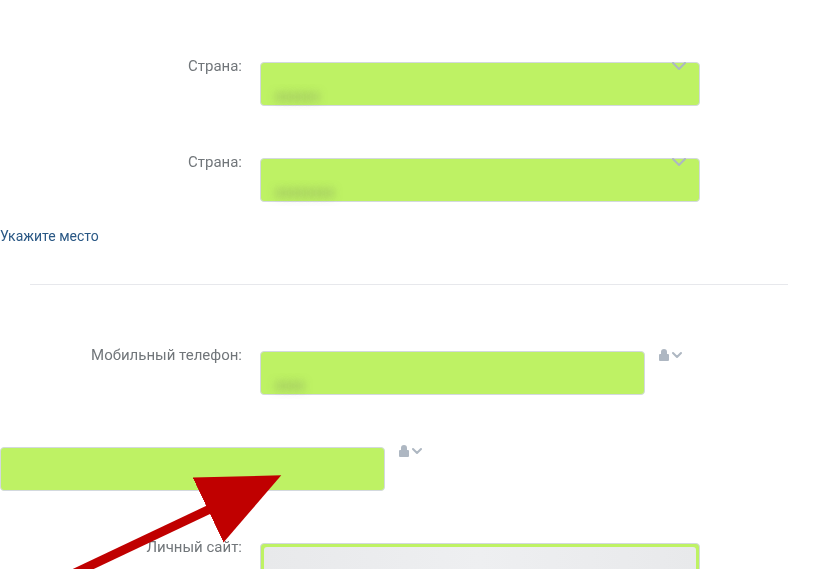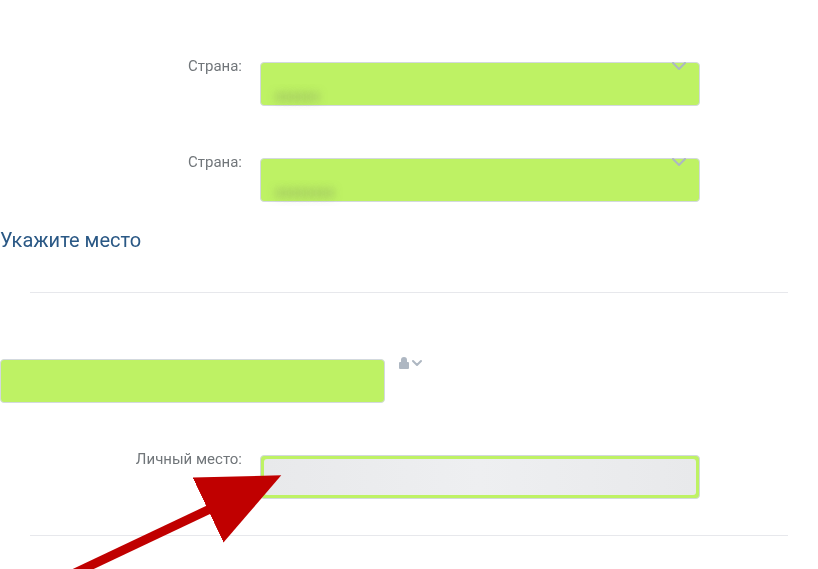--- a/index.html
+++ b/index.html
@@ -62,21 +62,21 @@
       right: 14px;
       top: 50%;
       transform: translateY(-50%);
       pointer-events: none;
     }
     .chevron svg {
       display: block;
     }
     .link-text {
       color: #2a5885;
-      font-size: 20px;
+      font-size: 14px;
       cursor: pointer;
       padding: 10px 0;
       display: inline-block;
     }
     .divider {
       border: none;
       border-top: 1px solid #e7e8ec;
       margin: 22px 30px 22px 30px;
     }
     .privacy-col {
@@ -144,44 +144,64 @@
   </div>
 
   <div class="form-row">
     <div class="input-col">
       <span class="link-text">Укажите место</span>
     </div>
   </div>
 
   <hr class="divider">
 
-
-  <div class="form-row">
+  <div class="form-row">
+    <div class="label-col">Мобильный телефон:</div>
     <div class="input-col input-col-narrow">
       <div class="text-input">
-        <span></span>
+        <span class="blurred-value">xxxx</span>
       </div>
     </div>
     <div class="privacy-col">
       <span class="lock-icon">
         <svg width="12" height="14" viewBox="0 0 12 14">
             <path d="M3 6 V4 a3 3 0 0 1 6 0 V6 M2 6 h8 a1 1 0 0 1 1 1 v5 a1 1 0 0 1 -1 1 h-8 a1 1 0 0 1 -1 -1 v-5 a1 1 0 0 1 1 -1 z" fill="#aeb7c2"></path>
           </svg>
       </span>
       <span class="privacy-chevron">
         <svg width="10" height="8" viewBox="0 0 10 8">
             <path d="M1 2 L5 6 L9 2" stroke="#aeb7c2" stroke-width="2" fill="none" stroke-linecap="round" stroke-linejoin="round"></path>
           </svg>
       </span>
     </div>
   </div>
 
-
-  <div class="form-row">
-    <div class="label-col">Личный место:</div>
+  <div class="form-row">
+    <div class="input-col input-col-narrow">
+      <div class="text-input">
+        <span></span>
+      </div>
+    </div>
+    <div class="privacy-col">
+      <span class="lock-icon">
+        <svg width="12" height="14" viewBox="0 0 12 14">
+            <path d="M3 6 V4 a3 3 0 0 1 6 0 V6 M2 6 h8 a1 1 0 0 1 1 1 v5 a1 1 0 0 1 -1 1 h-8 a1 1 0 0 1 -1 -1 v-5 a1 1 0 0 1 1 -1 z" fill="#aeb7c2"></path>
+          </svg>
+      </span>
+      <span class="privacy-chevron">
+        <svg width="10" height="8" viewBox="0 0 10 8">
+            <path d="M1 2 L5 6 L9 2" stroke="#aeb7c2" stroke-width="2" fill="none" stroke-linecap="round" stroke-linejoin="round"></path>
+          </svg>
+      </span>
+    </div>
+  </div>
+
+
+  <div class="form-row">
+    <div class="label-col">Личный сайт:</div>
     <div class="input-col">
       <div class="text-input" style="padding:3px;">
         <div class="blurred-website"></div>
       </div>
     </div>
   </div>
 
   <hr class="divider" style="margin-top:28px;">
 
 </div>

